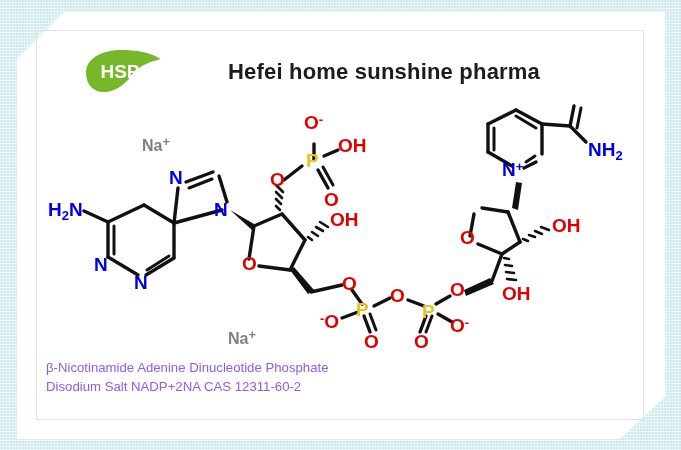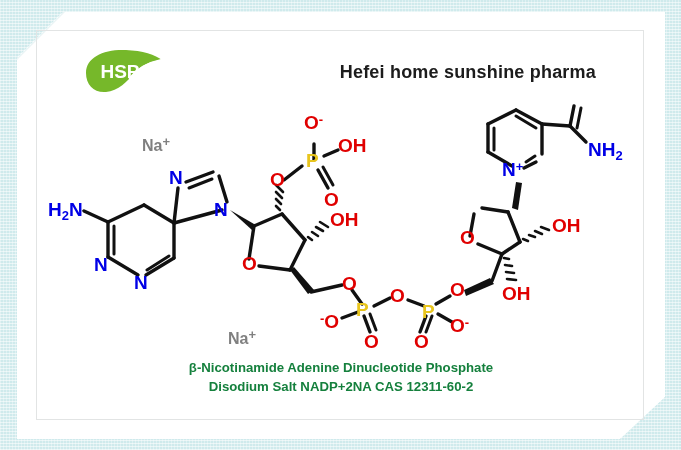--- a/index.html
+++ b/index.html
@@ -69,22 +69,22 @@
   #logo {
     position: relative;
     width: 90px;
     height: 50px;
     flex: 0 0 auto;
     margin-left: 36px;
   }
   #logo svg { display: block; }
   #brand-title {
     flex: 1 1 auto;
-    text-align: right;
-    font-size: 18px;
+    text-align: center;
+    font-size: 22px;
     font-weight: bold;
     color: #1c1c1c;
     letter-spacing: 0.2px;
     padding-right: 40px;
     white-space: nowrap;
   }
   
   #molecule {
     position: absolute;
     left: 46px;
@@ -92,24 +92,23 @@
     width: 600px;
     height: 248px;
   }
   #molecule svg { display: block; }
   
   #caption {
     position: absolute;
     left: 46px;
     top: 358px;
     width: 590px;
-    text-align: center;
-    color: #15803d;
+    color: #8b5cf6;
     font-size: 13.2px;
-    font-weight: bold;
+    font-weight: normal;
     line-height: 19px;
   }
   .cap-line { display: block; white-space: nowrap; }
 </style>
 </head>
 <body>
 
 <div id="root">
 
   <div id="backdrop"></div>

